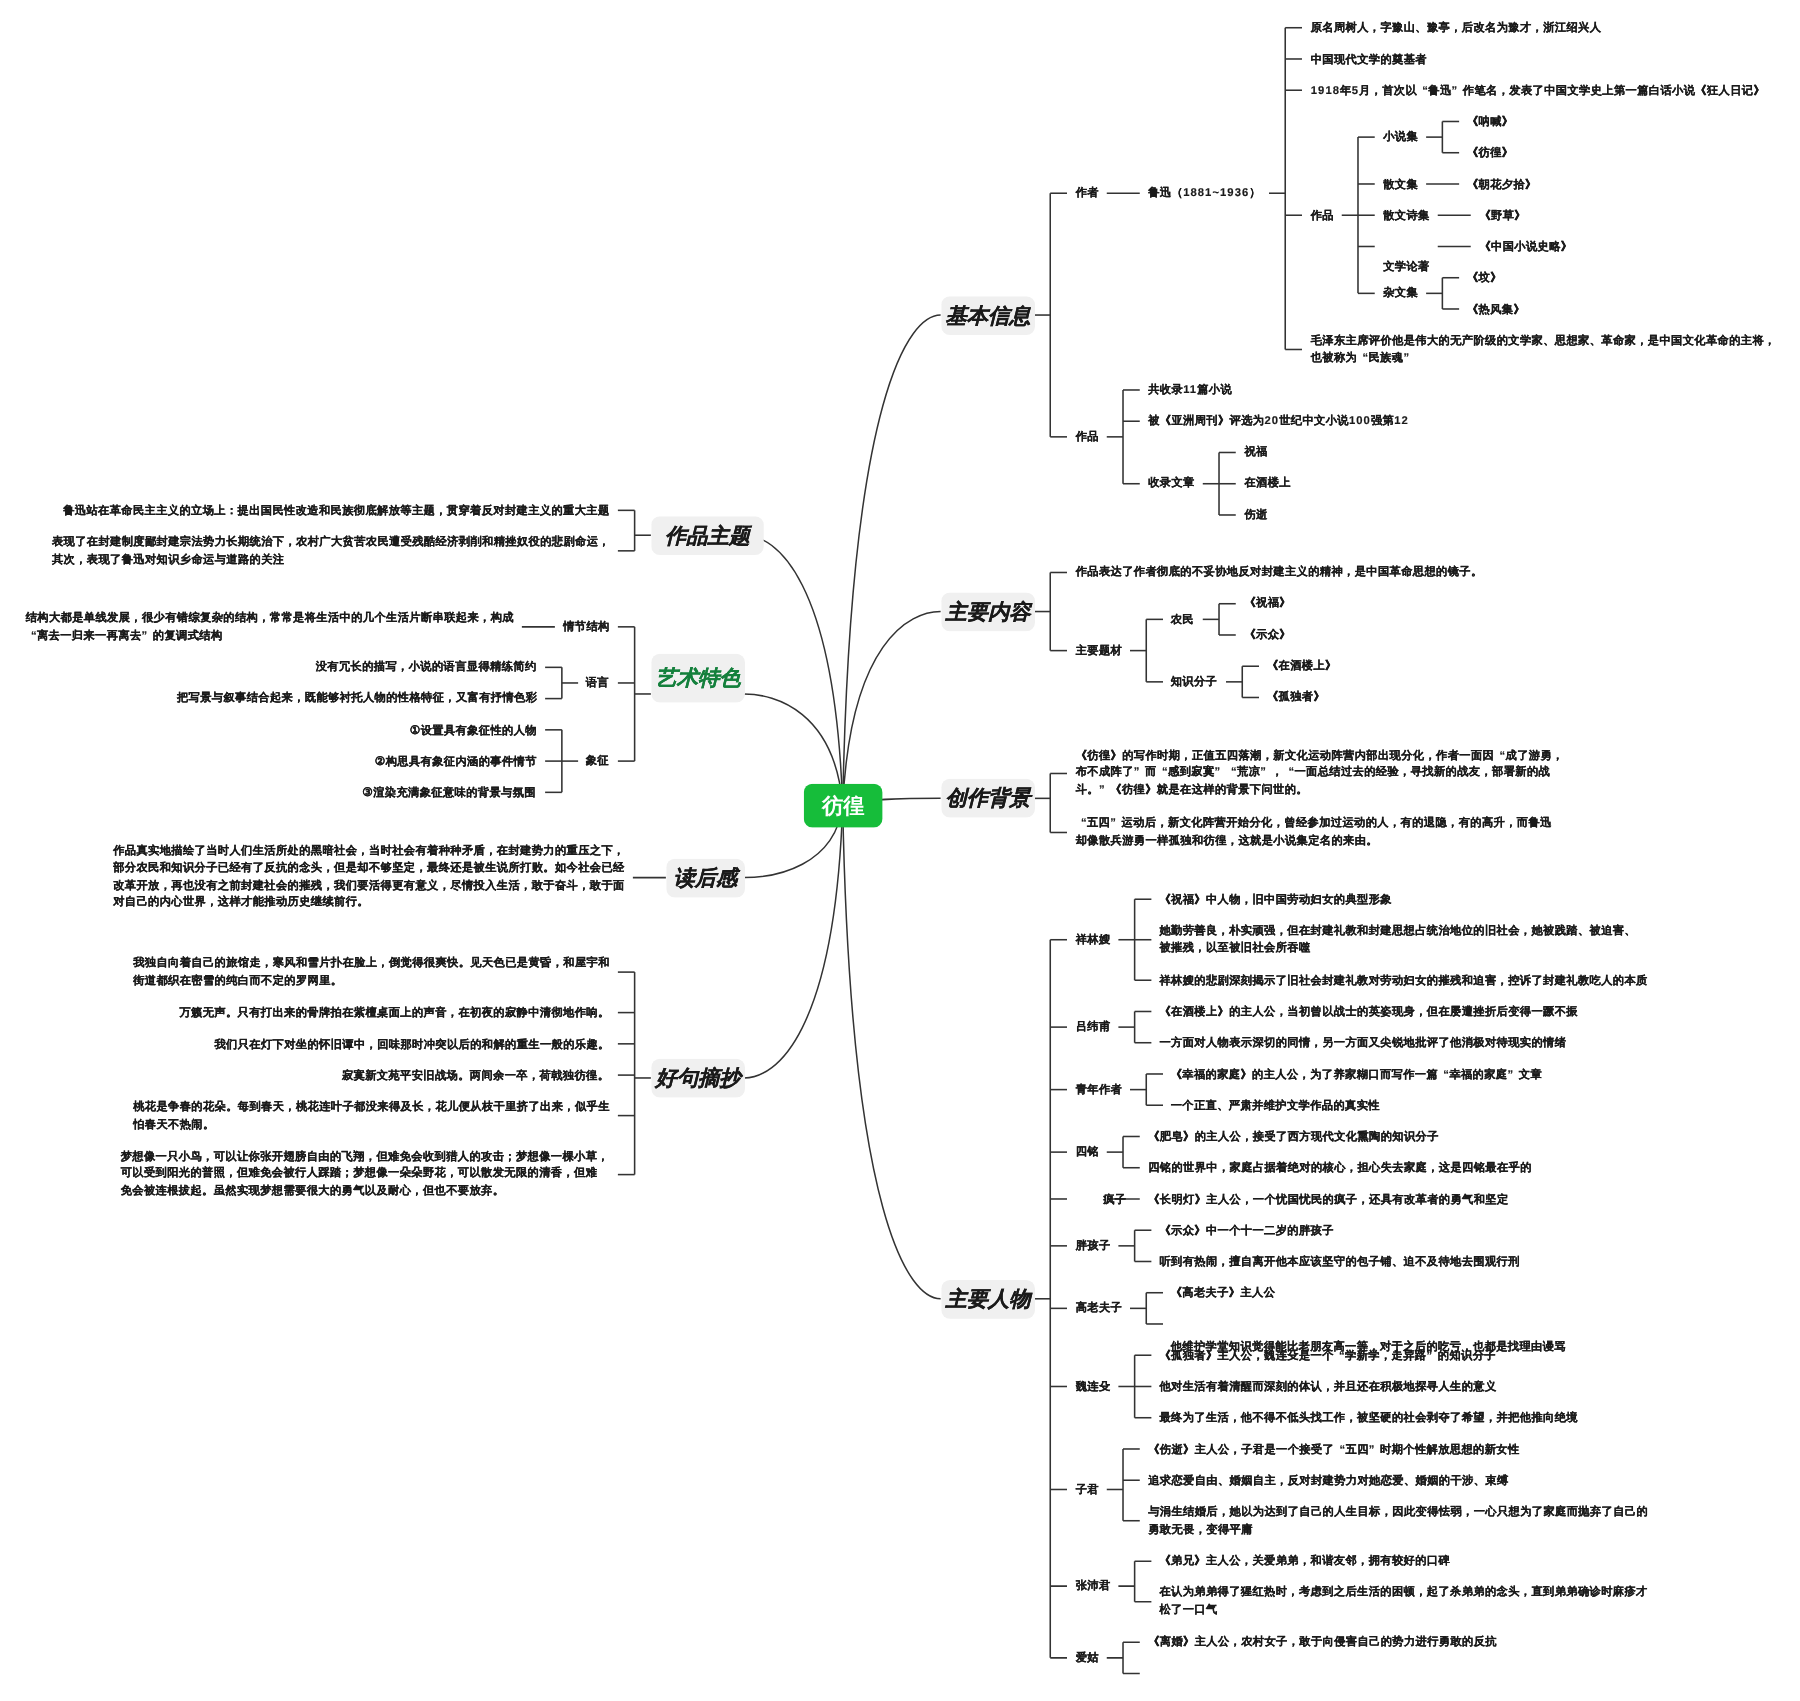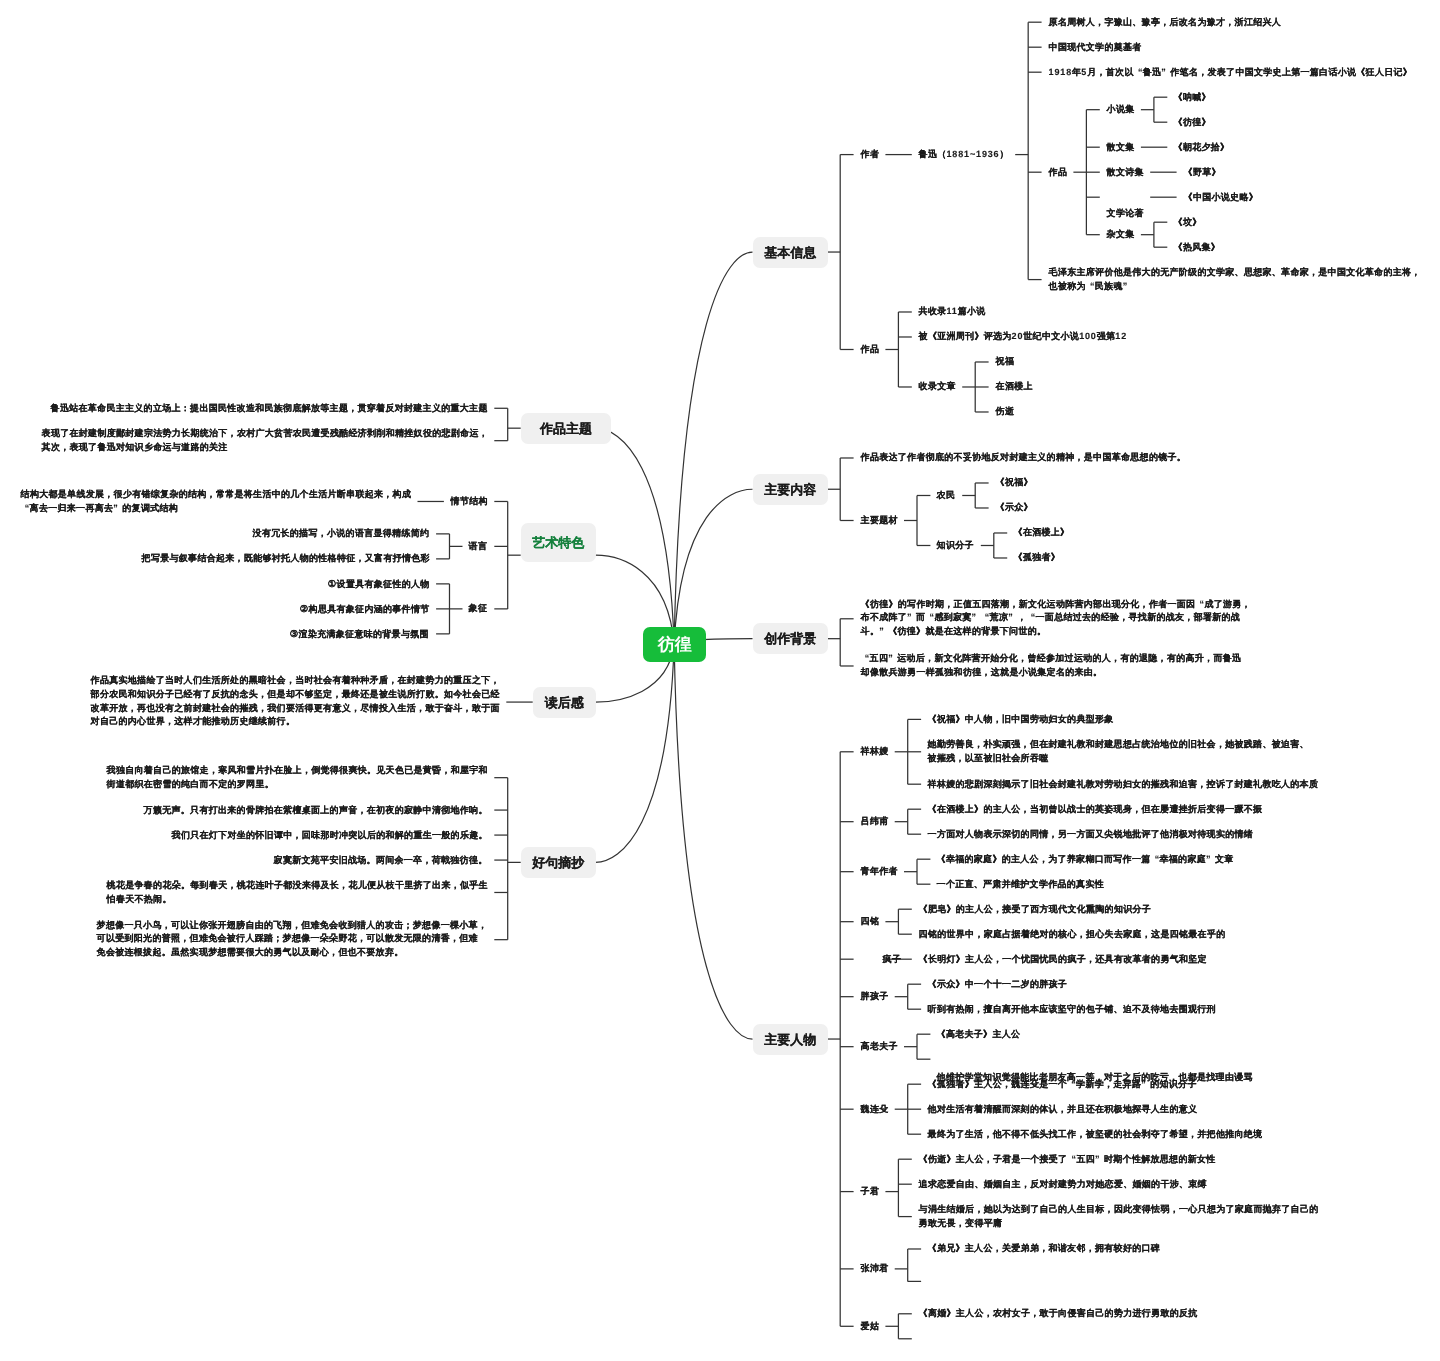--- a/index.html
+++ b/index.html
@@ -5,22 +5,22 @@
   html,body{margin:0;padding:0;background:#ffffff;}
   body{width:1440px;height:1361px;overflow:hidden;
        font-family:"Liberation Sans",sans-serif;
        text-rendering:geometricPrecision;}
   #stage{position:relative;width:1440px;height:1361px;}
   #links{position:absolute;left:0;top:0;width:1440px;height:1361px;overflow:visible;}
   .node{position:absolute;font-weight:700;color:#1a1a1a;box-sizing:border-box;}
   .root-node{border-radius:7px;font-size:17px;
              letter-spacing:0px;display:flex;align-items:center;justify-content:center;
              line-height:1;}
-  .main-node{border-radius:7px;font-size:13px;letter-spacing:0px;
-             display:flex;align-items:center;justify-content:center;line-height:1;
+  .main-node{border-radius:7px;font-size:17px;letter-spacing:0px;
+             display:flex;align-items:center;justify-content:center;line-height:1;font-style:italic;
              -webkit-text-stroke:0.13px;}
   .tnode{font-size:9px;letter-spacing:0.3px;line-height:13.8px;white-space:pre-line;-webkit-text-stroke:0.13px;}
   .node{will-change:transform;}
   .qm{display:inline-block;width:9px;text-align:center;overflow:visible;}
   .lat{letter-spacing:0.85px;}
   .cnum{font-size:9.4px;}
   .ql{text-align:right;}
   .qr{text-align:left;}
   .tnode.r{text-align:left;}
   .tnode.l{text-align:left;}
@@ -248,20 +248,21 @@
     <div class="node tnode r" style="left: 853.6px; top: 1096.69px; width: 41.1063px; height: 25px; padding-left: 6.6px; padding-right: 6.6px; padding-top: 5.6px; color: rgb(26, 26, 26);">魏连殳</div>
     <div class="node tnode r" style="left: 921.106px; top: 1071.69px; width: 282.903px; height: 25px; padding-left: 6.6px; padding-right: 6.6px; padding-top: 5.6px; color: rgb(26, 26, 26);">《孤独者》主人公，魏连殳是一个<span class="qm ql">“</span>学新学，走异路<span class="qm qr">”</span>的知识分子</div>
     <div class="node tnode r" style="left: 921.106px; top: 1096.69px; width: 282.903px; height: 25px; padding-left: 6.6px; padding-right: 6.6px; padding-top: 5.6px; color: rgb(26, 26, 26);">他对生活有着清醒而深刻的体认，并且还在积极地探寻人生的意义</div>
     <div class="node tnode r" style="left: 921.106px; top: 1121.69px; width: 348.012px; height: 25px; padding-left: 6.6px; padding-right: 6.6px; padding-top: 5.6px; color: rgb(26, 26, 26);">最终为了生活，他不得不低头找工作，被坚硬的社会剥夺了希望，并把他推向绝境</div>
     <div class="node tnode r" style="left: 853.6px; top: 1179.09px; width: 31.8094px; height: 25px; padding-left: 6.6px; padding-right: 6.6px; padding-top: 5.6px; color: rgb(26, 26, 26);">子君</div>
     <div class="node tnode r" style="left: 911.809px; top: 1146.69px; width: 310.809px; height: 25px; padding-left: 6.6px; padding-right: 6.6px; padding-top: 5.6px; color: rgb(26, 26, 26);">《伤逝》主人公，子君是一个接受了<span class="qm ql">“</span>五四<span class="qm qr">”</span>时期个性解放思想的新女性</div>
     <div class="node tnode r" style="left: 911.809px; top: 1171.69px; width: 301.512px; height: 25px; padding-left: 6.6px; padding-right: 6.6px; padding-top: 5.6px; color: rgb(26, 26, 26);">追求恋爱自由、婚姻自主，反对封建势力对她恋爱、婚姻的干涉、束缚</div>
     <div class="node tnode r" style="left: 911.809px; top: 1196.69px; width: 413.106px; height: 39.8px; padding-left: 6.6px; padding-right: 6.6px; padding-top: 6.1px; color: rgb(26, 26, 26);">与涓生结婚后，她以为达到了自己的人生目标，因此变得怯弱，一心只想为了家庭而抛弃了自己的<br>勇敢无畏，变得平庸</div>
     <div class="node tnode r" style="left: 853.6px; top: 1256.39px; width: 41.1063px; height: 25px; padding-left: 6.6px; padding-right: 6.6px; padding-top: 5.6px; color: rgb(26, 26, 26);">张沛君</div>
     <div class="node tnode r" style="left: 921.106px; top: 1236.49px; width: 245.7px; height: 25px; padding-left: 6.6px; padding-right: 6.6px; padding-top: 5.6px; color: rgb(26, 26, 26);">《弟兄》主人公，关爱弟弟，和谐友邻，拥有较好的口碑</div>
+    <div class="node tnode r" style="left: 921.106px; top: 1261.49px; width: 403.809px; height: 39.8px; padding-left: 6.6px; padding-right: 6.6px; padding-top: 6.1px; color: rgb(26, 26, 26);">在认为弟弟得了猩红热时，考虑到之后生活的困顿，起了杀弟弟的念头，直到弟弟确诊时麻疹才<br>松了一口气</div>
     <div class="node tnode r" style="left: 853.6px; top: 1313.79px; width: 31.8094px; height: 25px; padding-left: 6.6px; padding-right: 6.6px; padding-top: 5.6px; color: rgb(26, 26, 26);">爱姑</div>
     <div class="node tnode r" style="left: 911.809px; top: 1301.29px; width: 292.2px; height: 25px; padding-left: 6.6px; padding-right: 6.6px; padding-top: 5.6px; color: rgb(26, 26, 26);">《离婚》主人公，农村女子，敢于向侵害自己的势力进行勇敢的反抗</div>
     <div class="node tnode r" style="left: 911.809px; top: 1402px; width: 413.106px; height: 25px; padding-left: 6.6px; padding-right: 6.6px; padding-top: 5.6px; color: rgb(26, 26, 26); text-align: center;">虽然有反抗意识，但是却是蒙昧的、自发的，而且她的反抗精神在很大程度上是依赖于父亲和兄弟</div>
     <div class="node main-node" style="left: 520.7px; top: 412.775px; width: 90px; height: 30.8px; background: rgb(240, 240, 240); color: rgb(26, 26, 26);">作品主题</div>
     <div class="node tnode l" style="left: 43.9906px; top: 395.775px; width: 450.309px; height: 25px; padding-left: 6.6px; padding-right: 6.6px; padding-top: 5.6px; color: rgb(26, 26, 26);">鲁迅站在革命民主主义的立场上：提出国民性改造和民族彻底解放等主题，贯穿着反对封建主义的重大主题</div>
     <div class="node tnode l" style="left: 34.6937px; top: 420.775px; width: 459.606px; height: 39.8px; padding-left: 6.6px; padding-right: 6.6px; padding-top: 6.1px; color: rgb(26, 26, 26);">表现了在封建制度鄙封建宗法势力长期统治下，农村广大贫苦农民遭受残酷经济剥削和精挫奴役的悲剧命运，<br>其次，表现了鲁迅对知识乡命运与道路的关注</div>
     <div class="node main-node" style="left: 520.7px; top: 523px; width: 74.7px; height: 39px; background: rgb(240, 240, 240); color: #15803d;">艺术特色</div>
     <div class="node tnode l" style="left: 443.897px; top: 488.975px; width: 50.4031px; height: 25px; padding-left: 6.6px; padding-right: 6.6px; padding-top: 5.6px; color: rgb(26, 26, 26);">情节结构</div>
     <div class="node tnode l" style="left: 13.6875px; top: 481.575px; width: 403.809px; height: 39.8px; padding-left: 6.6px; padding-right: 6.6px; padding-top: 6.1px; color: rgb(26, 26, 26);">结构大都是单线发展，很少有错综复杂的结构，常常是将生活中的几个生活片断串联起来，构成<br><span class="qm ql">“</span>离去一归来一再离去<span class="qm qr">”</span>的复调式结构</div>
     <div class="node tnode l" style="left: 462.491px; top: 533.875px; width: 31.8094px; height: 25px; padding-left: 6.6px; padding-right: 6.6px; padding-top: 5.6px; color: rgb(26, 26, 26);">语言</div>

